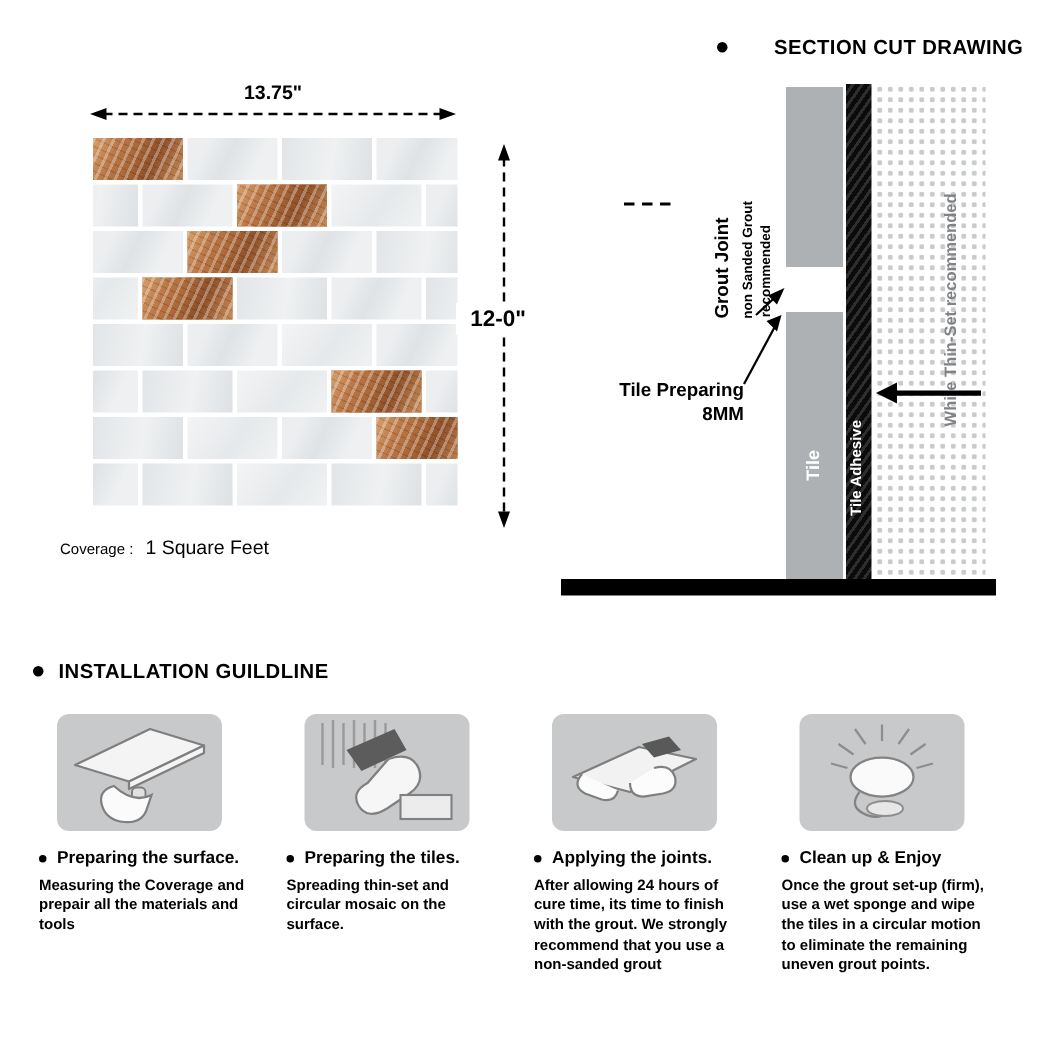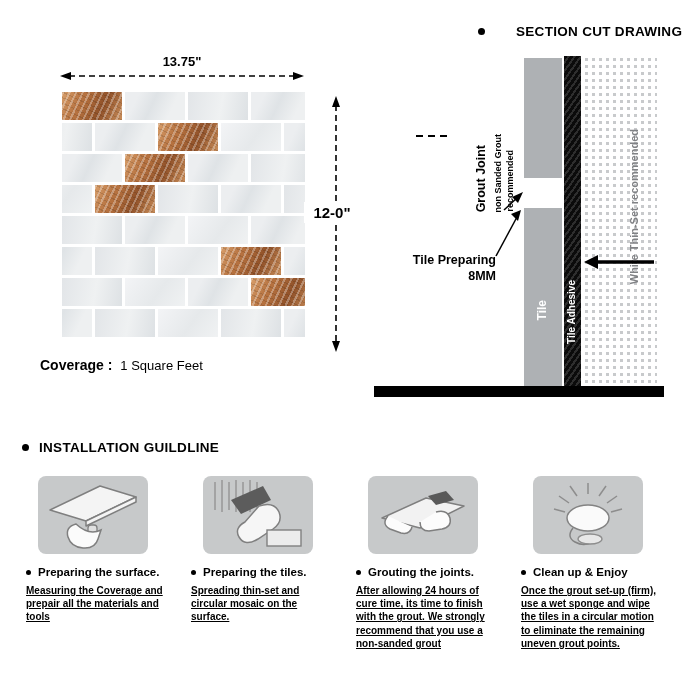--- a/index.html
+++ b/index.html
@@ -24,21 +24,21 @@
   .brick.m3 { background:linear-gradient(125deg,#f3f4f6,#e6e9eb 55%,#f0f2f3); }
   .brick.c  { background:
       repeating-linear-gradient(115deg, rgba(255,255,255,.30) 0 2px, rgba(255,255,255,0) 2px 6px),
       repeating-linear-gradient(25deg, rgba(0,0,0,.12) 0 1px, rgba(0,0,0,0) 1px 5px),
       linear-gradient(115deg,#d9a06c,#b9754422 30%,#b5713f 35%,#8f5028 65%,#c98e5b);
       background-color:var(--copper,#b5713f); }
   .v-arrow { position:absolute; left:330px; top:96px; }
   .height-label { position:absolute; left:304px; top:202px; width:56px; text-align:center;
       font-weight:bold; font-size:15px; background:#fff; padding:2px 0; }
   .coverage { position:absolute; left:40px; top:357px; display:flex; align-items:baseline; gap:8px; }
-  .coverage .cov-label { font-weight:bold; font-size:14px; }
+  .coverage .cov-label { font-weight:normal; font-size:10px; }
   .coverage .cov-value { font-weight:normal; font-size:13px; }
 
   
   .sc-draw { position:absolute; left:372px; top:52px; width:296px; height:352px; }
   .dots { position:absolute; left:211px; top:4px; width:74px; height:330px; background:#fff;
       background-image:radial-gradient(circle,var(--dot-gray,#c8cacc) 1.7px, transparent 1.9px);
       background-size:7px 7px; }
   .tile-bar { position:absolute; left:152px; width:38px; background:var(--tile-gray,#aeb1b4); }
   .tile-bar.upper { top:6px; height:120px; }
   .tile-bar.lower { top:156px; height:178px; }
@@ -55,21 +55,21 @@
   .tile-thickness { position:absolute; left:24px; top:200px; width:100px; text-align:right;
       font-weight:bold; font-size:12.5px; line-height:1.3; }
   .sc-overlay { position:absolute; left:0; top:0; }
 
   
   .step { position:absolute; top:476px; width:155px; }
   .step-img { width:110px; height:78px; border-radius:8px; background:var(--box-gray,#c7c9ca);
       margin:0 0 12px 12px; overflow:hidden; }
   .step-title-row { display:flex; align-items:center; gap:7px; margin-bottom:6px; }
   .step-title { font-weight:bold; font-size:11.5px; }
-  .step-desc { font-weight:bold; font-size:10px; line-height:1.32; width:142px;text-decoration:underline; }
+  .step-desc { font-weight:bold; font-size:10px; line-height:1.32; width:142px; }
 </style>
 </head>
 <body>
 
 <div class="canvas">
 
 
   <div class="width-dim">
     <span class="dim-label">13.75"</span>
     <svg width="244" height="12" viewBox="0 0 244 12">
@@ -232,21 +232,21 @@
     <div class="step-img">
       <svg width="110" height="78" viewBox="0 0 110 78">
         <polygon points="14,42 58,22 96,30 52,52" fill="#f2f2f2" stroke="#7f7f7f" stroke-width="1.5" stroke-linejoin="round"></polygon>
         <polygon points="60,20 78,15 86,24 68,29" fill="#595959"></polygon>
         <path d="M20,40 q-7,8 2,13 l11,4 q9,2 11,-6" fill="#fcfcfc" stroke="#7f7f7f" stroke-width="1.5"></path>
         <path d="M68,36 q11,-3 14,6 q2,9 -8,11 l-13,2 q-9,0 -9,-9" fill="#fcfcfc" stroke="#7f7f7f" stroke-width="1.5"></path>
       </svg>
     </div>
     <div class="step-title-row">
       <span class="bullet small"></span>
-      <span class="step-title">Grouting the joints.</span>
+      <span class="step-title">Applying the joints.</span>
     </div>
     <p class="step-desc">After allowing 24 hours of cure time, its time to finish with the grout. We strongly recommend that you use a non-sanded grout</p>
   </div>
 
   <div class="step" style="left:521px;">
     <div class="step-img">
       <svg width="110" height="78" viewBox="0 0 110 78">
         <g stroke="#8d8d8d" stroke-width="1.5">
           <line x1="55" y1="18" x2="55" y2="7"></line>
           <line x1="44" y1="20" x2="37" y2="10"></line>

